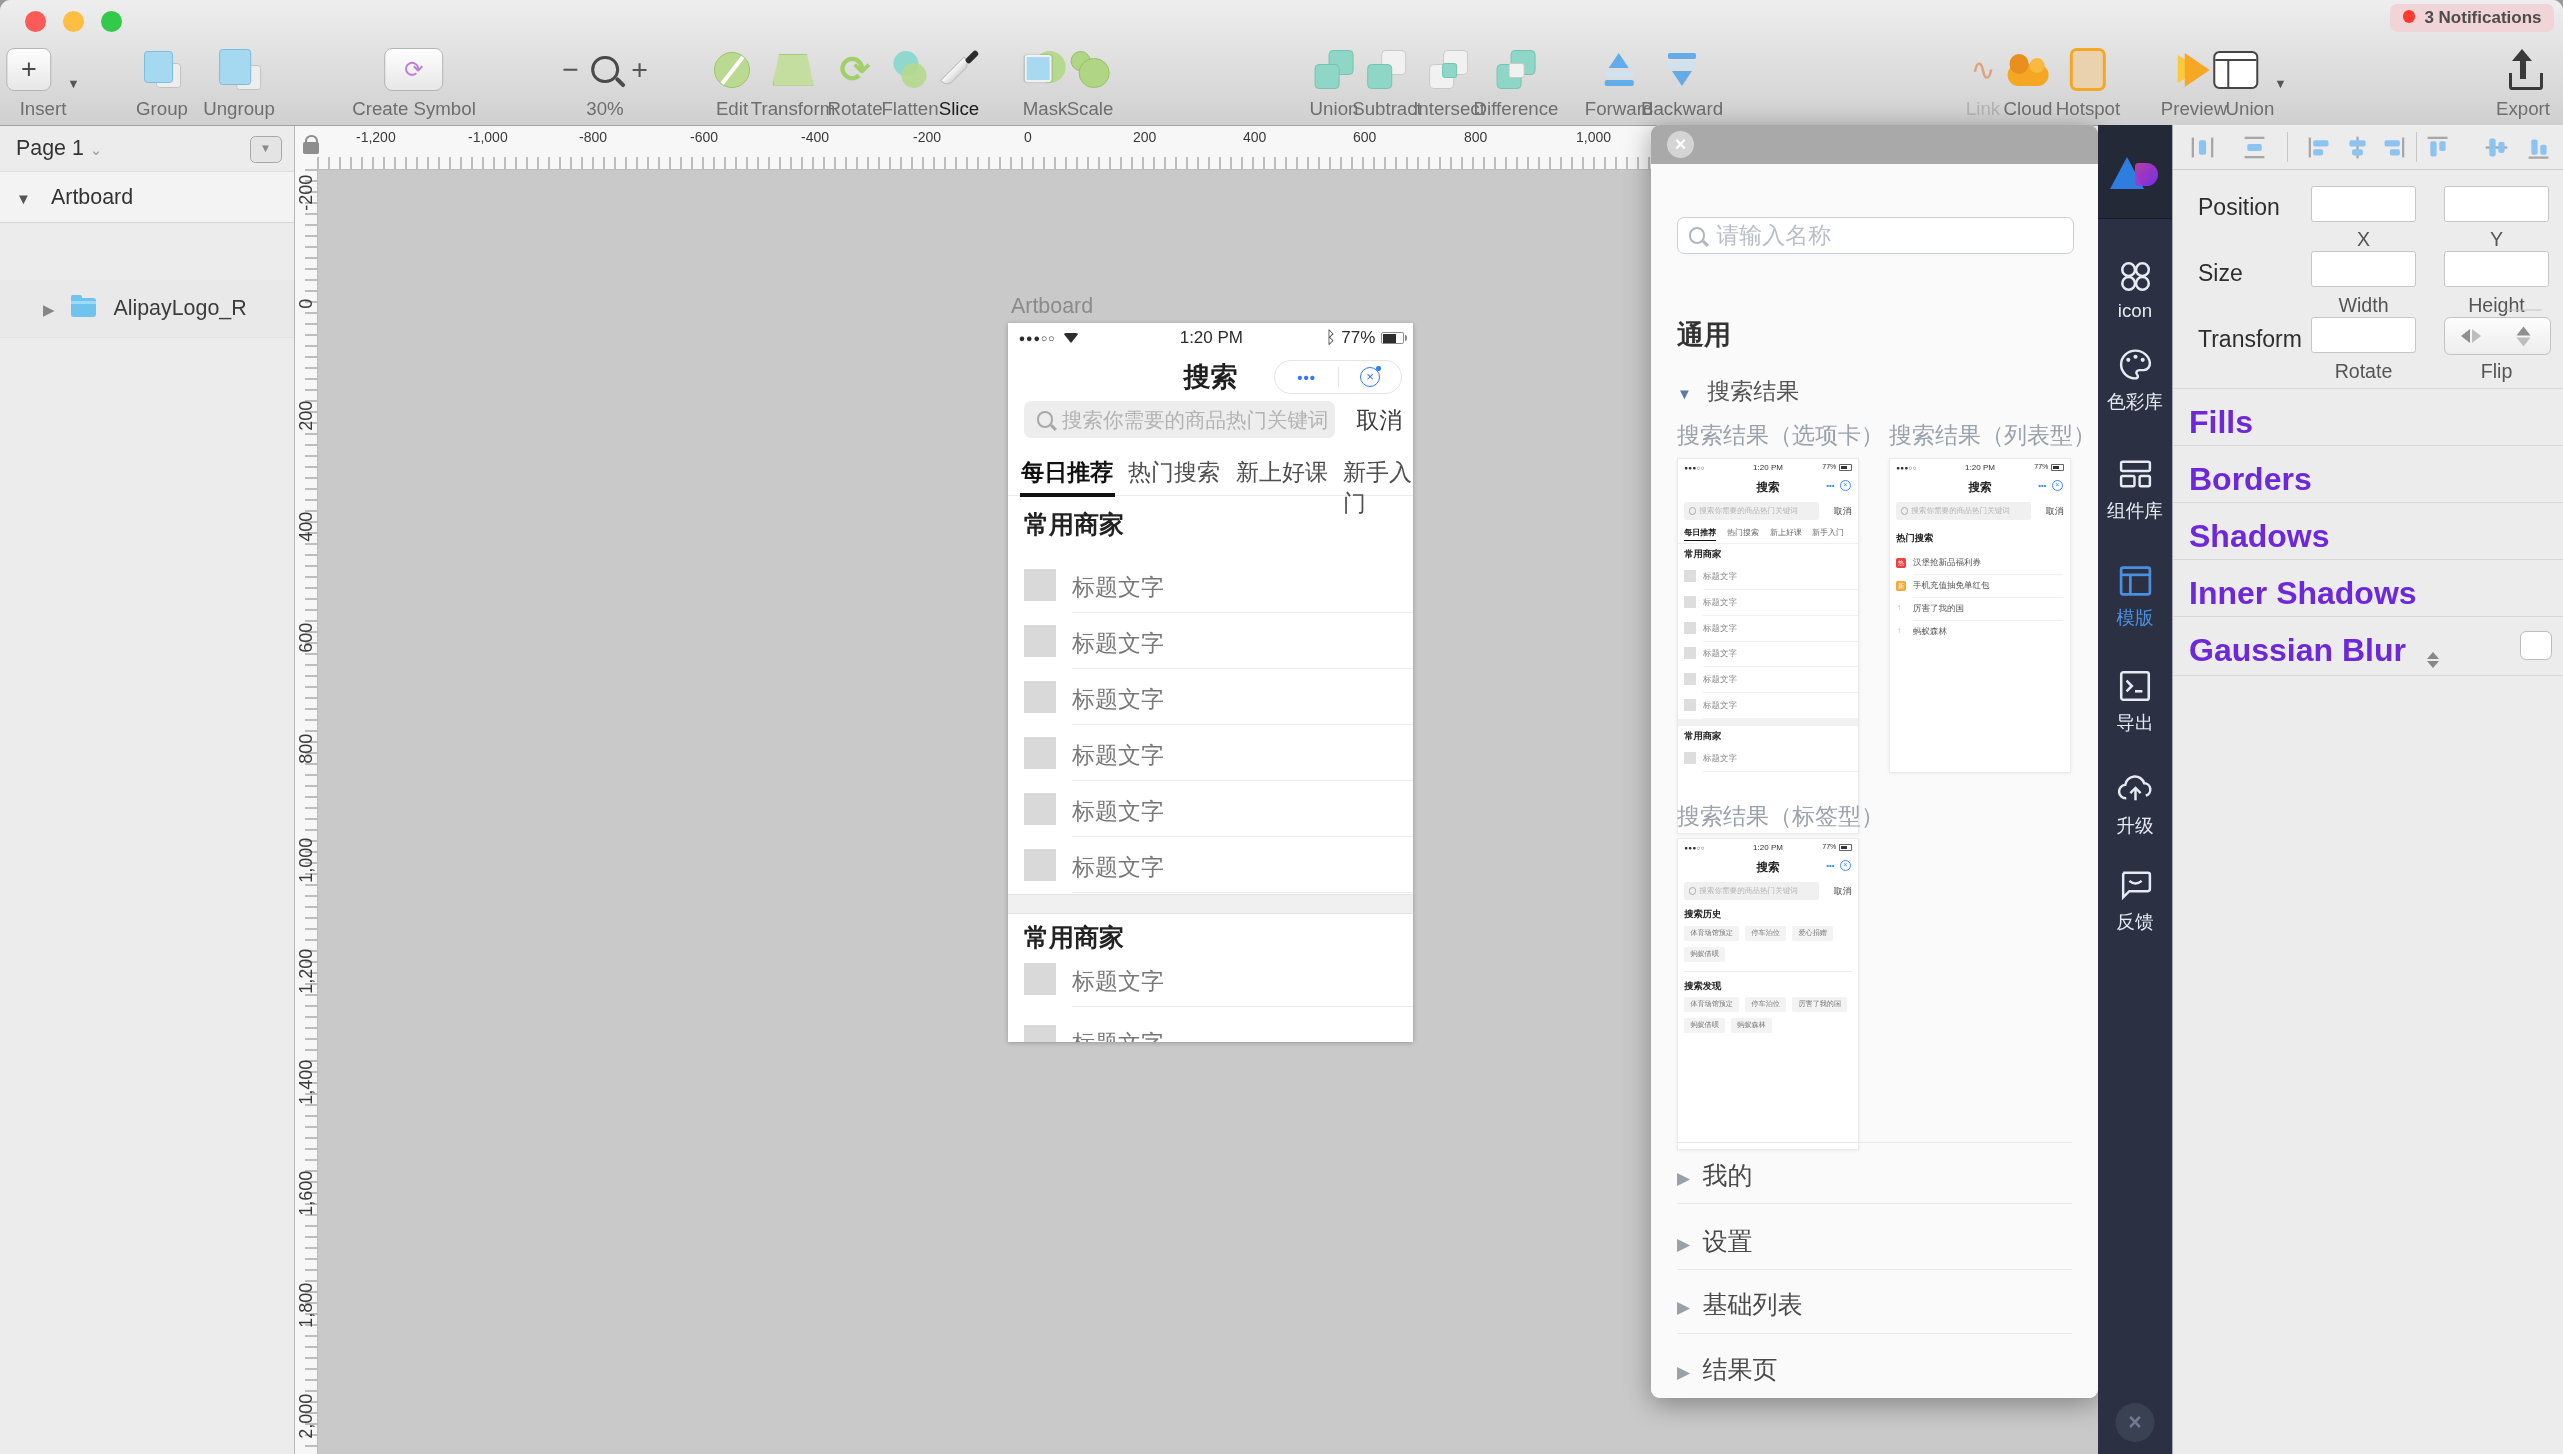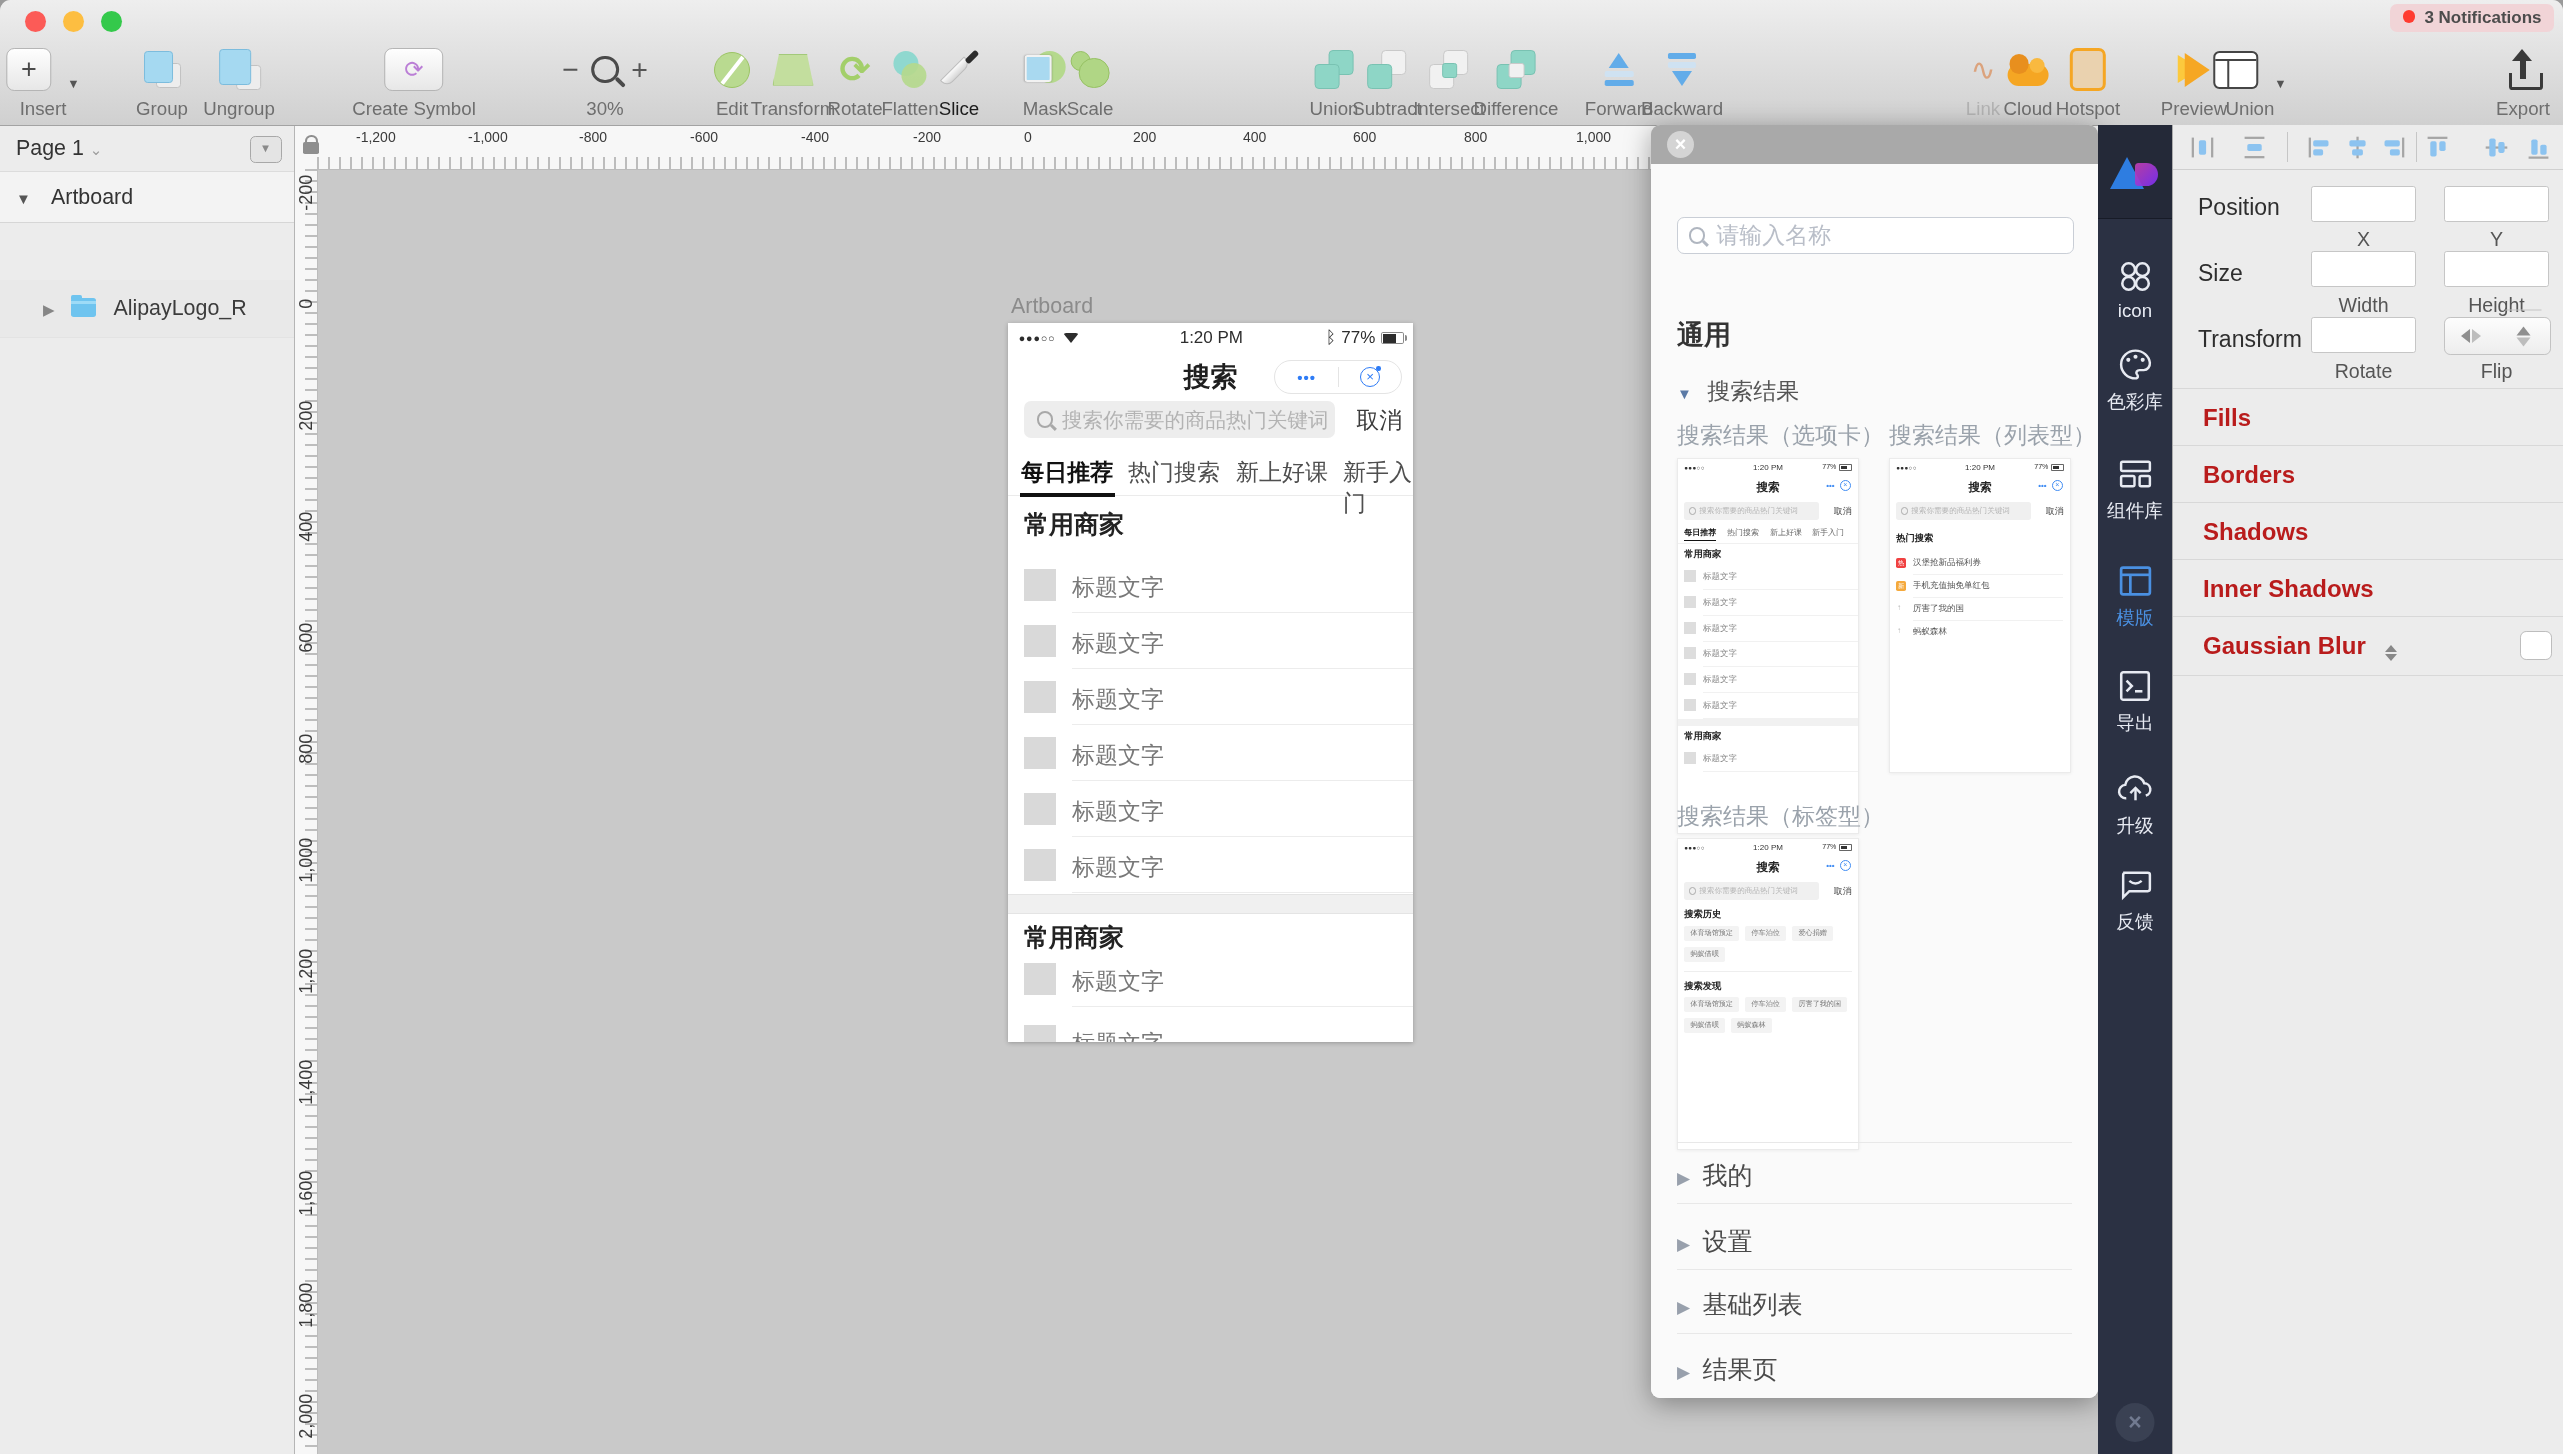--- a/index.html
+++ b/index.html
@@ -211,21 +211,21 @@
   .aldiv{position:absolute;top:7.1px;width:0.9px;height:30px;background:#c6c6c6}
   .ilabel{position:absolute;left:25px;font-size:23px;color:#2e2e2e}
   .ifield{position:absolute;width:105px;height:36px;background:#fff;border:0.9px solid #c6c6c6;border-radius:2.7px;box-sizing:border-box;font-size:21.4px;padding:0 7.1px;color:#333}
   .sublab{position:absolute;font-size:19.6px;color:#555;width:105px;text-align:center}
   .flipseg{position:absolute;width:105px;height:36px;background:linear-gradient(#fdfdfd,#ededed);border:0.9px solid #c3c3c3;border-radius:6.2px;display:flex}
   .flipseg .h{flex:1;display:flex;align-items:center;justify-content:center;gap:1.8px}
   .flipseg .h + .h{border-left:0.9px solid #c3c3c3}
   .ft{width:0;height:0}
   .ftl{border-top:7.1px solid transparent;border-bottom:7.1px solid transparent;border-right:9.8px solid #8f8f8f}
   .ftr{border-top:7.1px solid transparent;border-bottom:7.1px solid transparent;border-left:9.8px solid #bdbdbd}
-  .isec{position:absolute;left:30px;font-size:24px;font-weight:bold;color:#b91c1c}
+  .isec{position:absolute;left:16px;font-size:32px;font-weight:bold;color:#6d28d9}
   .idiv{position:absolute;left:0;right:0;height:0.9px;background:#d8d8d8}
   .updn{display:inline-flex;flex-direction:column;gap:1.8px;margin-left:12.5px;vertical-align:1.8px}
   .updn i{width:0;height:0;border-left:6.2px solid transparent;border-right:6.2px solid transparent}
   .updn .u{border-bottom:7.1px solid #888}
   .updn .d{border-top:7.1px solid #888}
   .chk{position:absolute;width:30px;height:27px;background:#fff;border:0.9px solid #bdbdbd;border-radius:6.2px}
 </style>
 </head>
 <body>
 

